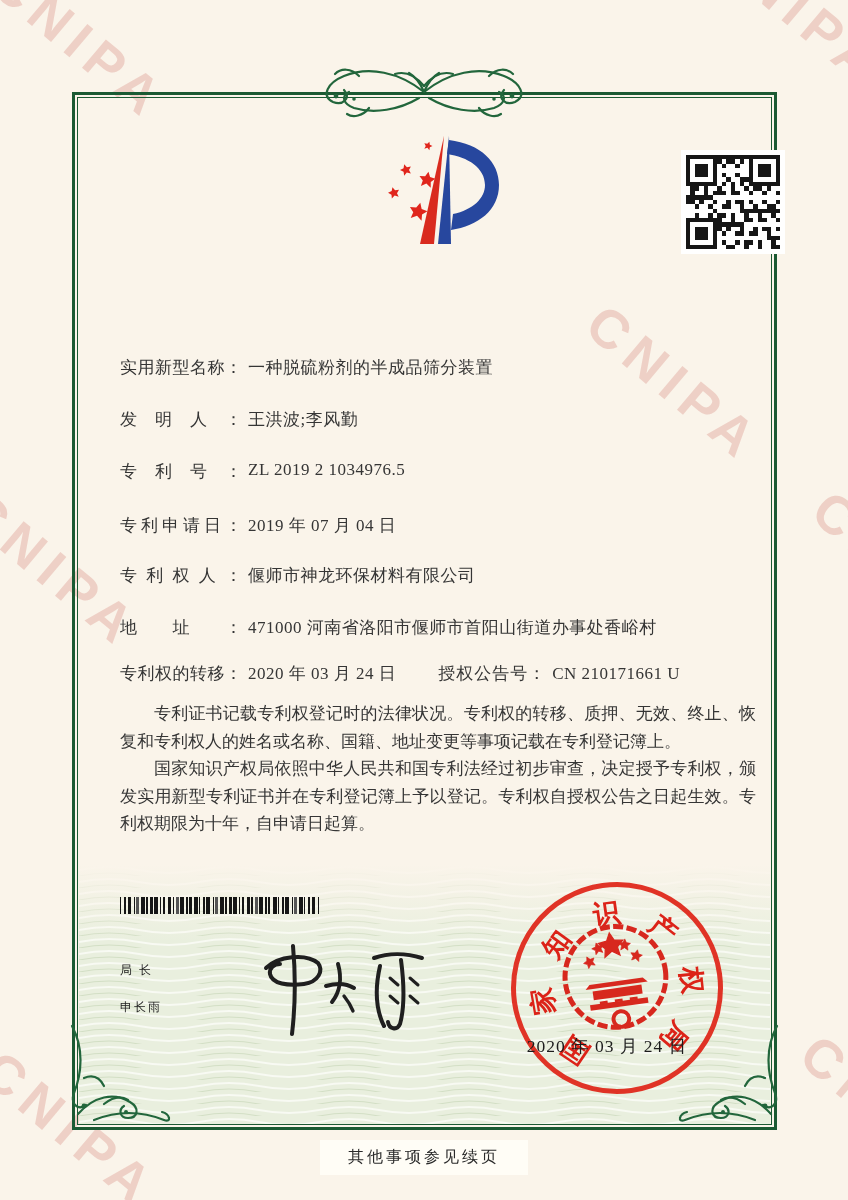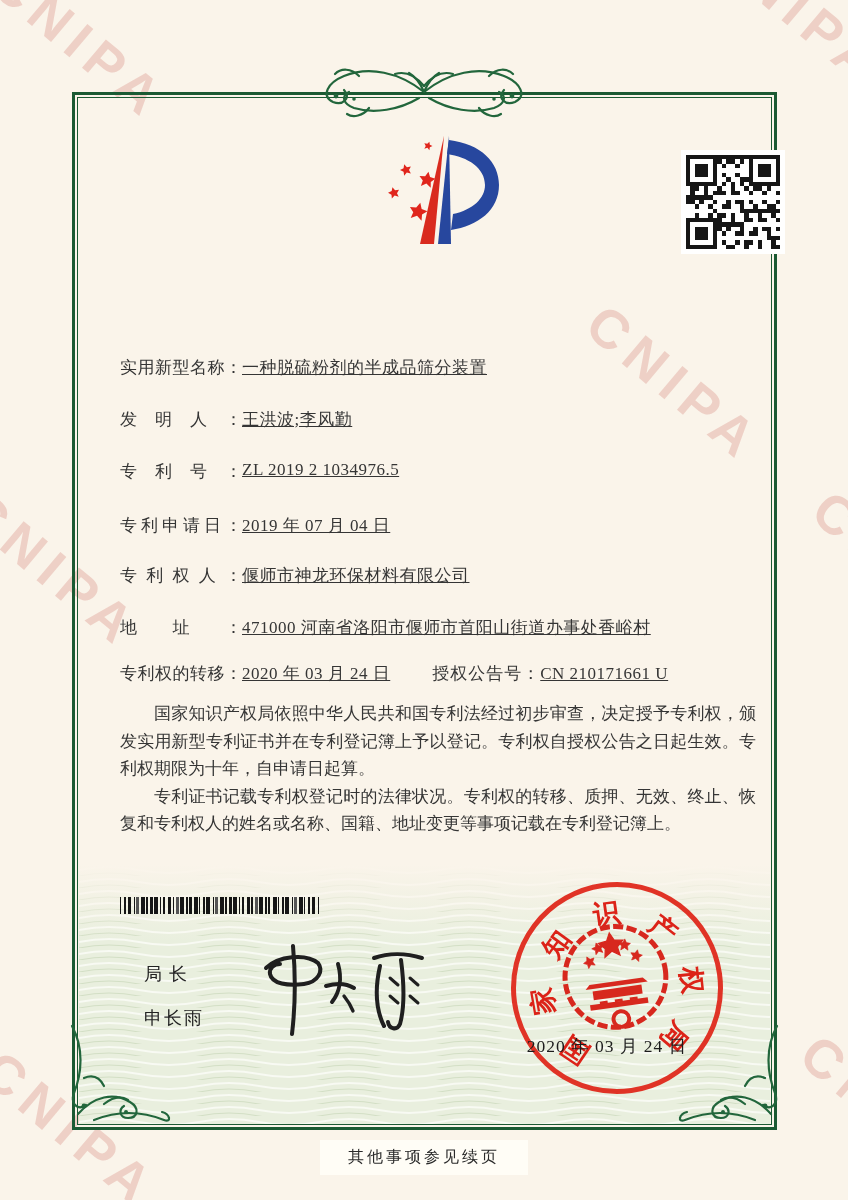--- a/index.html
+++ b/index.html
@@ -33,31 +33,31 @@
   .qr-grid{display:grid;grid-template-columns:repeat(21,1fr);width:94px;height:94px;}
   .qr-grid i{display:block;}
   .qr-grid i.on{background:#161616;}
   .title{position:absolute;left:0;top:249px;width:100%;text-align:center;
     font-size:42px;font-weight:700;letter-spacing:11px;color:#1e1e1e;}
   
   .fields{position:absolute;left:120px;top:356px;right:90px;font-size:17px;color:#353535;}
   .frow{position:absolute;left:0;right:0;white-space:nowrap;}
   .flabel{display:inline-block;width:122px;text-align:justify;text-align-last:justify;
     vertical-align:top;}
-  .fvalue{display:inline-block;margin-left:0;letter-spacing:.5px;text-decoration:underline;}
+  .fvalue{display:inline-block;margin-left:6px;letter-spacing:.5px;}
   .fpair2{margin-left:42px;}
   .fpair2 .flabel2{letter-spacing:1px;}
   
   .paras{position:absolute;left:120px;right:92px;top:700px;font-size:17px;
     line-height:27.5px;text-align:justify;color:#353535;}
   .paras p{margin:0;text-indent:2em;}
   
   .barcode{position:absolute;left:120px;top:897px;height:17px;display:flex;align-items:stretch;}
   .barcode i{display:block;height:100%;}
-  .officer{position:absolute;left:120px;top:962px;font-size:18px;color:#222;margin-left:24px;}
+  .officer{position:absolute;left:120px;top:962px;font-size:12px;color:#222;}
   .officer .t1{letter-spacing:7px;}
   .officer .t2{margin-top:20px;letter-spacing:2px;}
   .sig{position:absolute;left:238px;top:938px;width:215px;height:105px;}
   
   .seal{position:absolute;left:511px;top:882px;width:212px;height:212px;transform:rotate(-8deg);}
   .seal-ring{position:absolute;inset:0;border:5px solid rgba(222,35,22,.92);border-radius:50%;}
   .seal-char{position:absolute;left:calc(50% - 15px);top:calc(50% - 15px);width:30px;height:30px;
     text-align:center;font-size:27px;font-weight:700;color:#dc2318;line-height:30px;}
   .seal-emblem{position:absolute;left:50px;top:34px;width:112px;height:126px;}
   .seal-date{position:absolute;left:-34px;right:2px;top:150px;text-align:center;
@@ -614,22 +614,22 @@
     </div>
     <div class="frow" style="top:260px">
       <span class="flabel">地址：</span><span class="fvalue">471000 河南省洛阳市偃师市首阳山街道办事处香峪村</span>
     </div>
     <div class="frow" style="top:306px">
       <span class="flabel">专利权的转移：</span><span class="fvalue">2020 年 03 月 24 日</span><span class="fpair2"><span class="flabel2">授权公告号：</span><span class="fvalue">CN 210171661 U</span></span>
     </div>
   </div>
 
   <div class="paras">
+    <p>专利证书记载专利权登记时的法律状况。专利权的转移、质押、无效、终止、恢复和专利权人的姓名或名称、国籍、地址变更等事项记载在专利登记簿上。</p>
     <p>国家知识产权局依照中华人民共和国专利法经过初步审查，决定授予专利权，颁发实用新型专利证书并在专利登记簿上予以登记。专利权自授权公告之日起生效。专利权期限为十年，自申请日起算。</p>
-    <p>专利证书记载专利权登记时的法律状况。专利权的转移、质押、无效、终止、恢复和专利权人的姓名或名称、国籍、地址变更等事项记载在专利登记簿上。</p>
   </div>
 
   <div class="barcode">
       <i style="width: 1.4px; margin-right: 2.4px; background: rgb(21, 21, 21);"></i>
       <i style="width: 2.6px; margin-right: 1.2px; background: rgb(21, 21, 21);"></i>
       <i style="width: 3.8px; margin-right: 2.4px; background: rgb(21, 21, 21);"></i>
       <i style="width: 1.4px; margin-right: 1.2px; background: rgb(21, 21, 21);"></i>
       <i style="width: 2.6px; margin-right: 2.4px; background: rgb(85, 85, 85);"></i>
       <i style="width: 3.8px; margin-right: 1.2px; background: rgb(21, 21, 21);"></i>
       <i style="width: 1.4px; margin-right: 2.4px; background: rgb(21, 21, 21);"></i>

